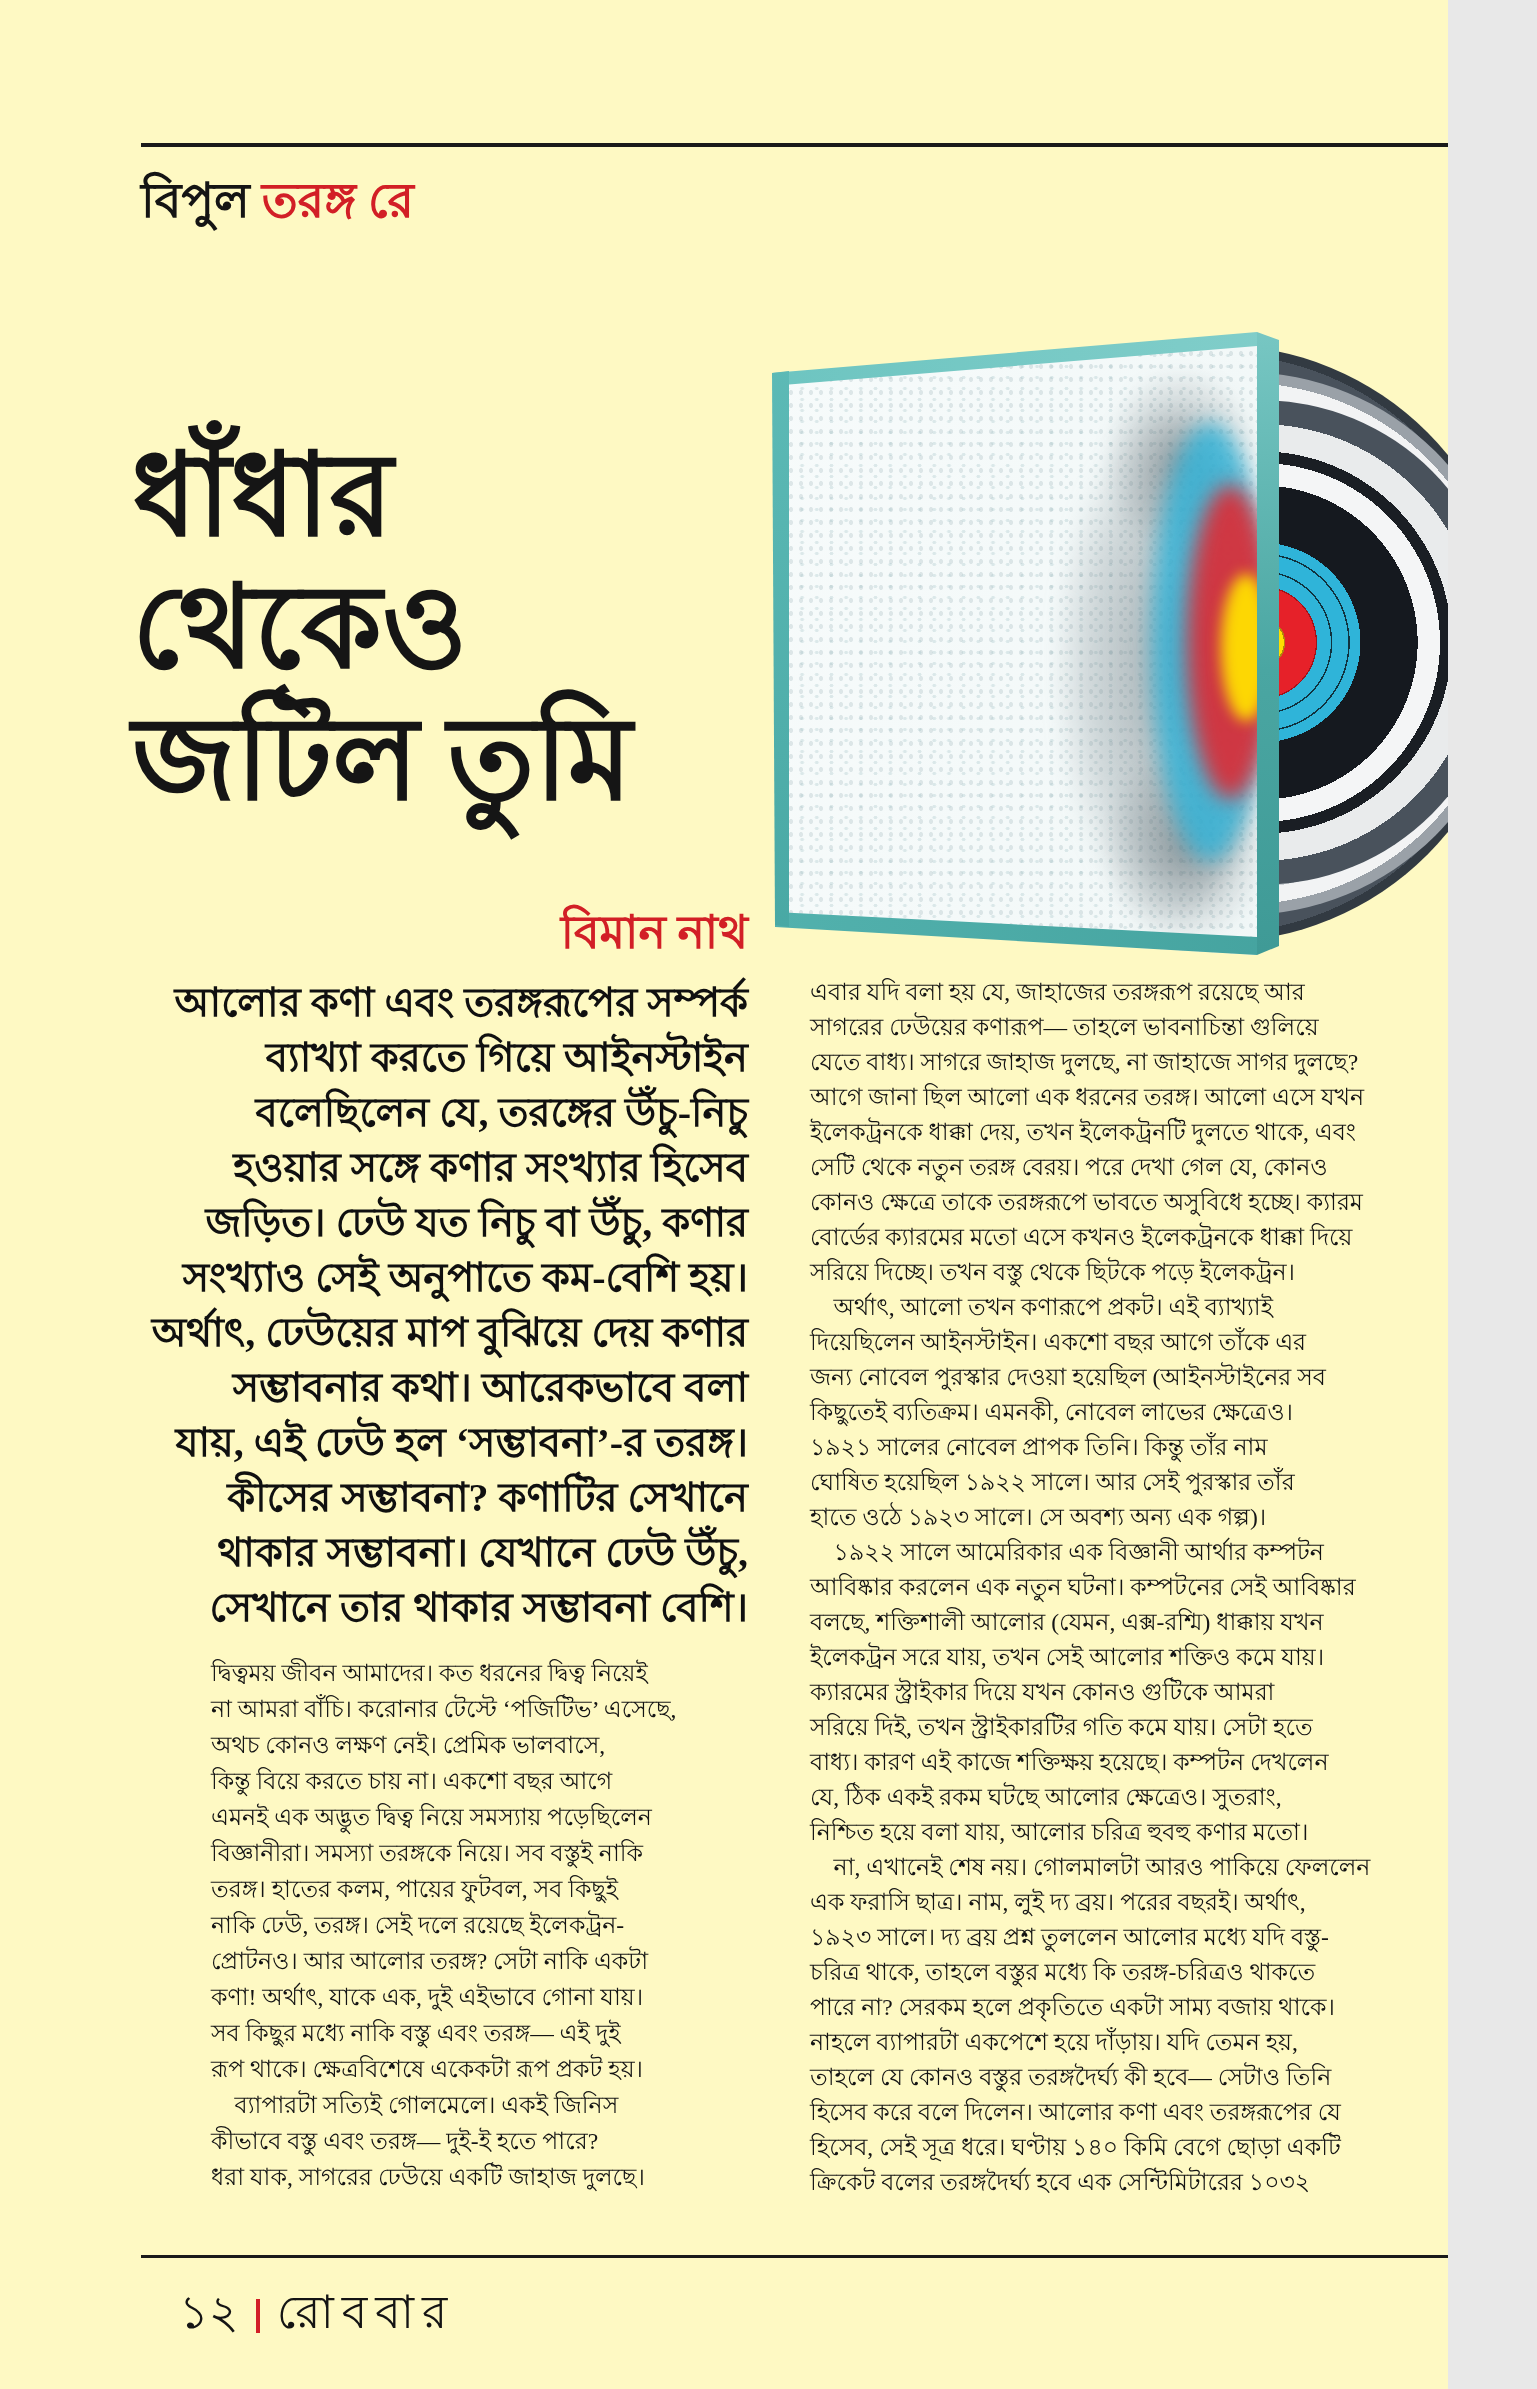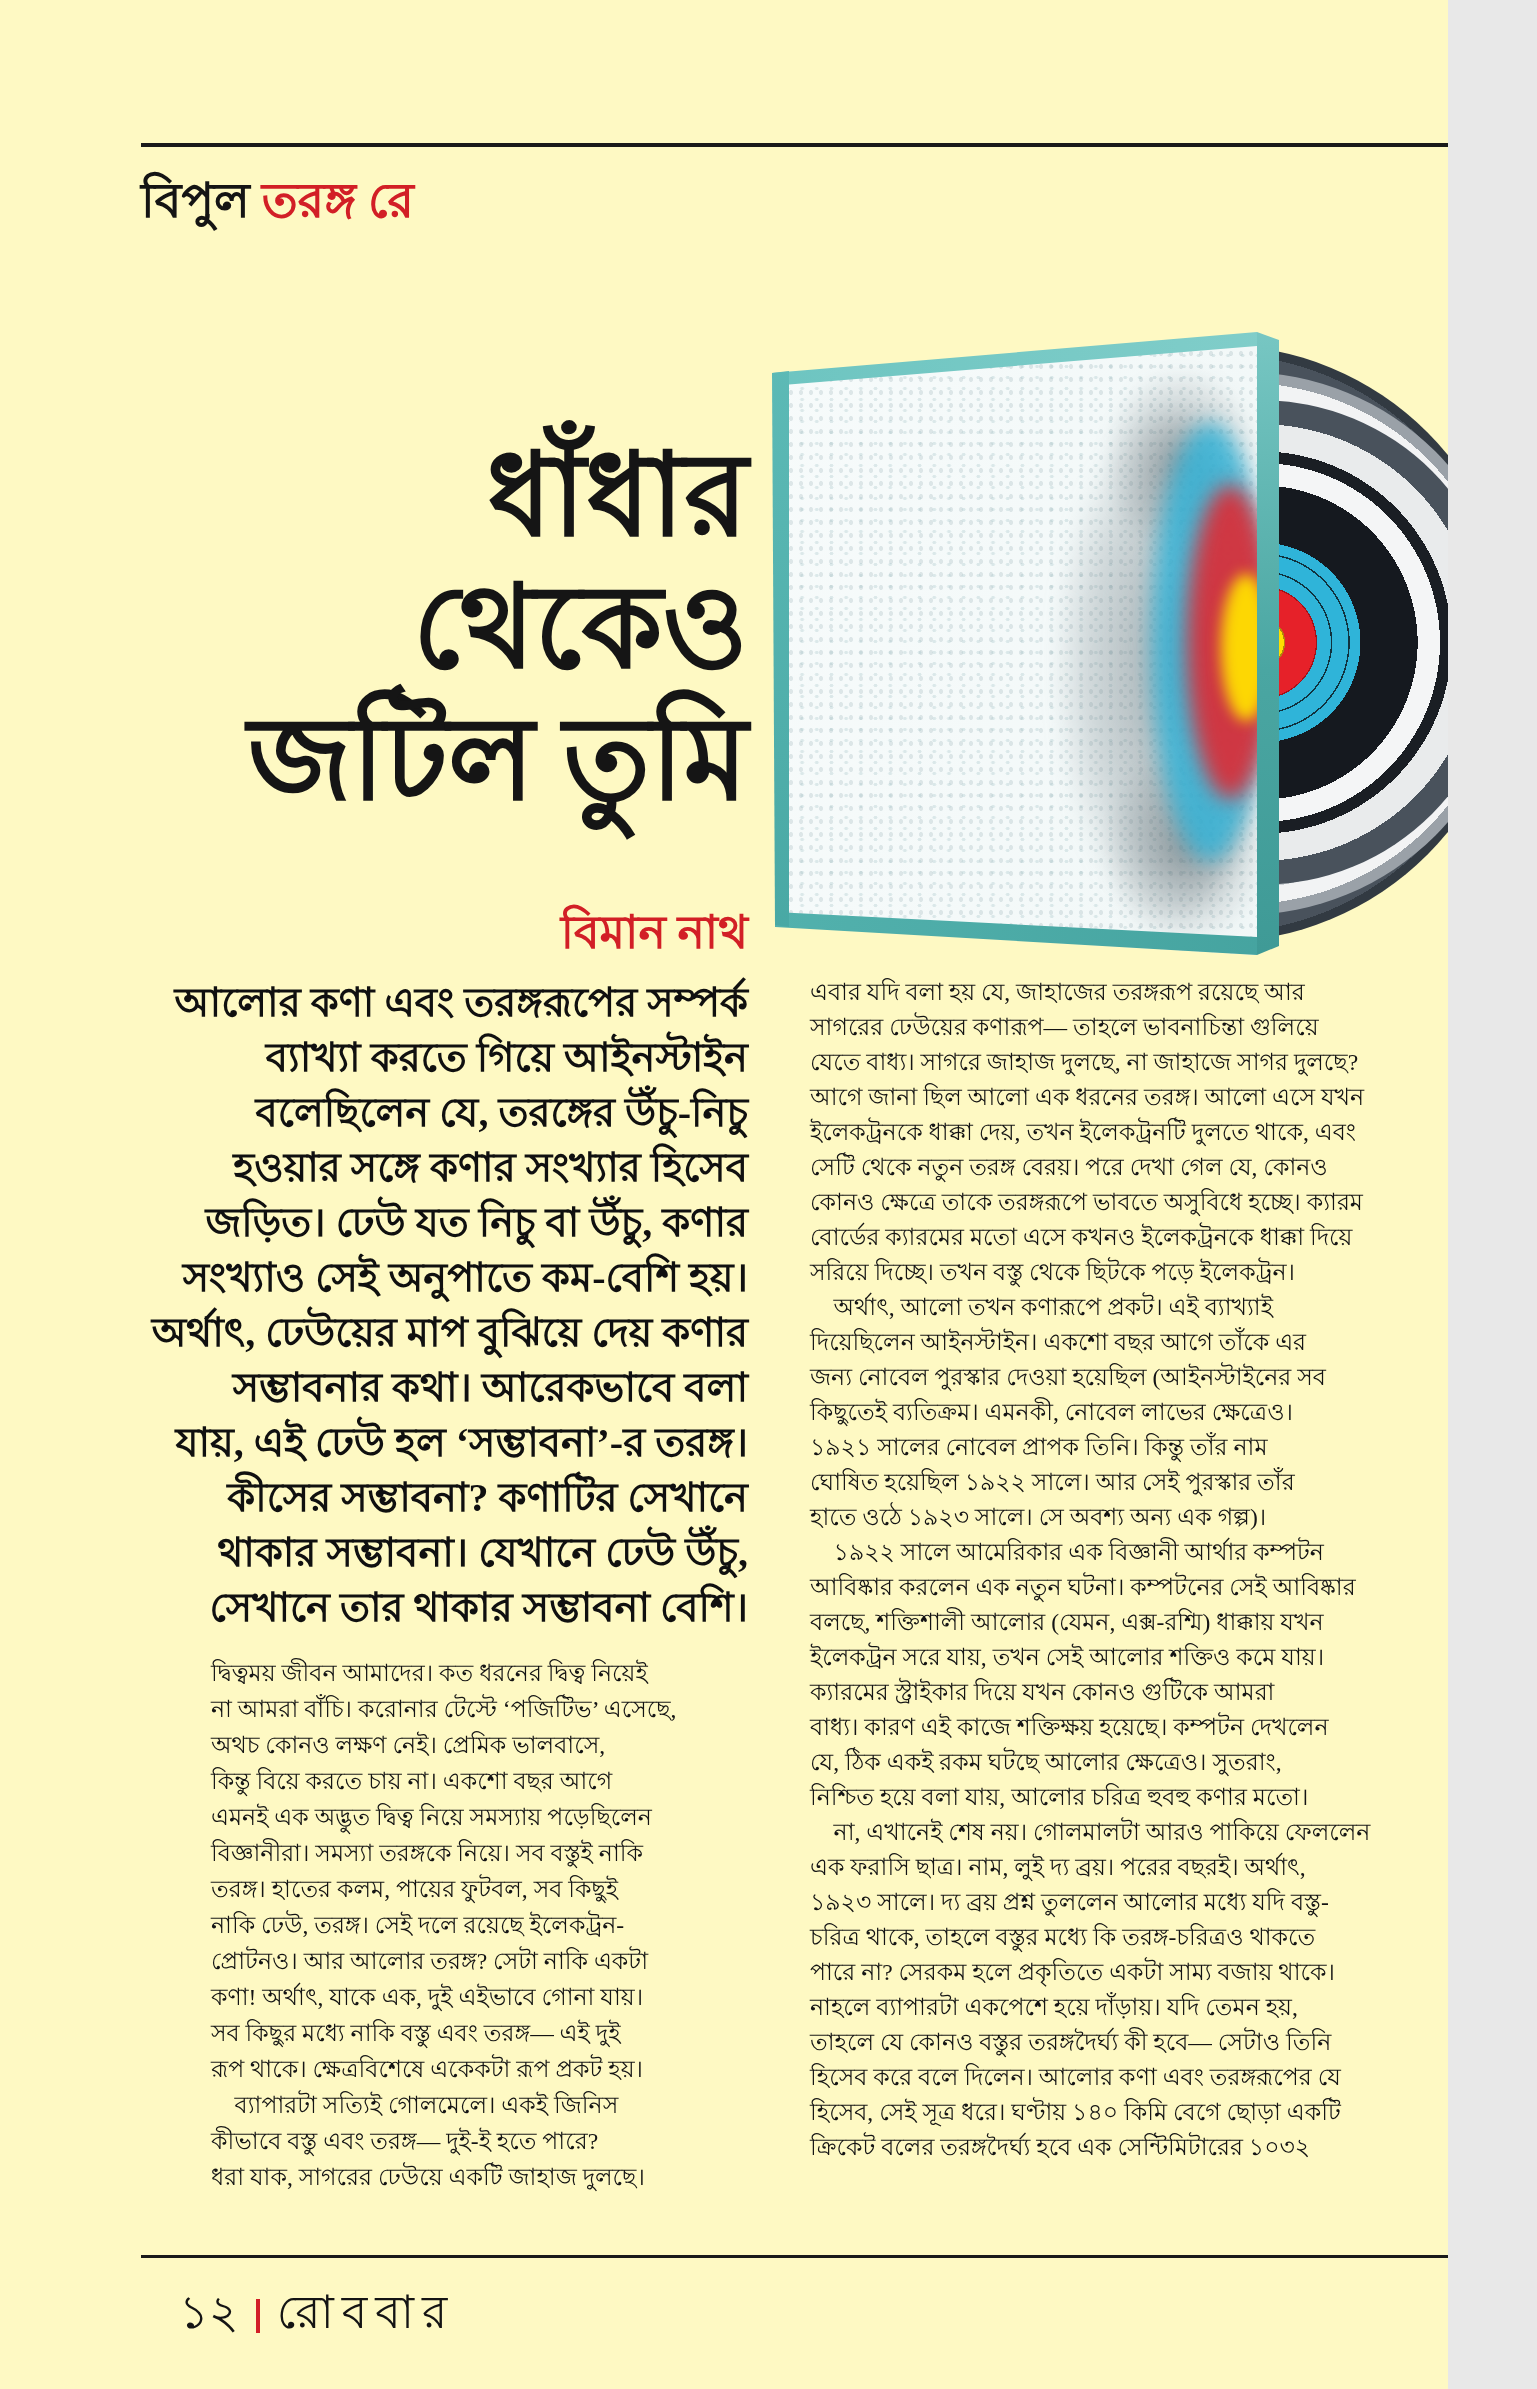--- a/index.html
+++ b/index.html
@@ -7,21 +7,21 @@
     position:relative; width:1448px; height:2389px; background:#fef9c3;
     font-family:Liberation Serif, serif; color:#141414; overflow:hidden;
   }
   .rule{position:absolute; background:#1a1a1a;}
   .top-rule{left:141px; top:143px; width:1347px; height:3.9px;}
   .bottom-rule{left:141px; top:2255px; width:1347px; height:3.1px;}
 
   .kicker{position:absolute; left:141px; top:164px; font-size:48px; font-weight:bold; white-space:pre;}
   .kicker .red{color:#d21f26;}
 
-  .title-block{position:absolute; left:132px; top:430px; width:616px; text-align:right;}
+  .title-block{position:absolute; left:132px; top:430px; width:616px; text-align:left;}
   .title-line{font-size:116px; line-height:132px; font-weight:bold; white-space:pre; color:#151515;}
 
   .byline{position:absolute; left:132px; top:897px; width:616px; text-align:right;
     font-size:46px; font-weight:bold; color:#d21f26; white-space:pre;}
 
   .deck-block{position:absolute; left:128px; top:975px; width:620px; text-align:right;}
   .deck-line{font-size:40px; line-height:55px; font-weight:bold; white-space:pre; color:#101010;}
 
   .left-body{position:absolute; left:211px; top:1655px; width:535px;}
   .left-body .body-line{font-size:23.6px; line-height:36px; white-space:pre;}
@@ -168,20 +168,21 @@
       <div class="body-line">জন্য নোবেল পুরস্কার দেওয়া হয়েছিল (আইনস্টাইনের সব</div>
       <div class="body-line">কিছুতেই ব্যতিক্রম। এমনকী, নোবেল লাভের ক্ষেত্রেও।</div>
       <div class="body-line">১৯২১ সালের নোবেল প্রাপক তিনি। কিন্তু তাঁর নাম</div>
       <div class="body-line">ঘোষিত হয়েছিল ১৯২২ সালে। আর সেই পুরস্কার তাঁর</div>
       <div class="body-line">হাতে ওঠে ১৯২৩ সালে। সে অবশ্য অন্য এক গল্প)।</div>
       <div class="body-line">    ১৯২২ সালে আমেরিকার এক বিজ্ঞানী আর্থার কম্পটন</div>
       <div class="body-line">আবিষ্কার করলেন এক নতুন ঘটনা। কম্পটনের সেই আবিষ্কার</div>
       <div class="body-line">বলছে, শক্তিশালী আলোর (যেমন, এক্স-রশ্মি) ধাক্কায় যখন</div>
       <div class="body-line">ইলেকট্রন সরে যায়, তখন সেই আলোর শক্তিও কমে যায়।</div>
       <div class="body-line">ক্যারমের স্ট্রাইকার দিয়ে যখন কোনও গুটিকে আমরা</div>
+      <div class="body-line">সরিয়ে দিই, তখন স্ট্রাইকারটির গতি কমে যায়। সেটা হতে</div>
       <div class="body-line">বাধ্য। কারণ এই কাজে শক্তিক্ষয় হয়েছে। কম্পটন দেখলেন</div>
       <div class="body-line">যে, ঠিক একই রকম ঘটছে আলোর ক্ষেত্রেও। সুতরাং,</div>
       <div class="body-line">নিশ্চিত হয়ে বলা যায়, আলোর চরিত্র হুবহু কণার মতো।</div>
       <div class="body-line">    না, এখানেই শেষ নয়। গোলমালটা আরও পাকিয়ে ফেললেন</div>
       <div class="body-line">এক ফরাসি ছাত্র। নাম, লুই দ্য ব্রয়। পরের বছরই। অর্থাৎ,</div>
       <div class="body-line">১৯২৩ সালে। দ্য ব্রয় প্রশ্ন তুললেন আলোর মধ্যে যদি বস্তু-</div>
       <div class="body-line">চরিত্র থাকে, তাহলে বস্তুর মধ্যে কি তরঙ্গ-চরিত্রও থাকতে</div>
       <div class="body-line">পারে না? সেরকম হলে প্রকৃতিতে একটা সাম্য বজায় থাকে।</div>
       <div class="body-line">নাহলে ব্যাপারটা একপেশে হয়ে দাঁড়ায়। যদি তেমন হয়,</div>
       <div class="body-line">তাহলে যে কোনও বস্তুর তরঙ্গদৈর্ঘ্য কী হবে— সেটাও তিনি</div>

